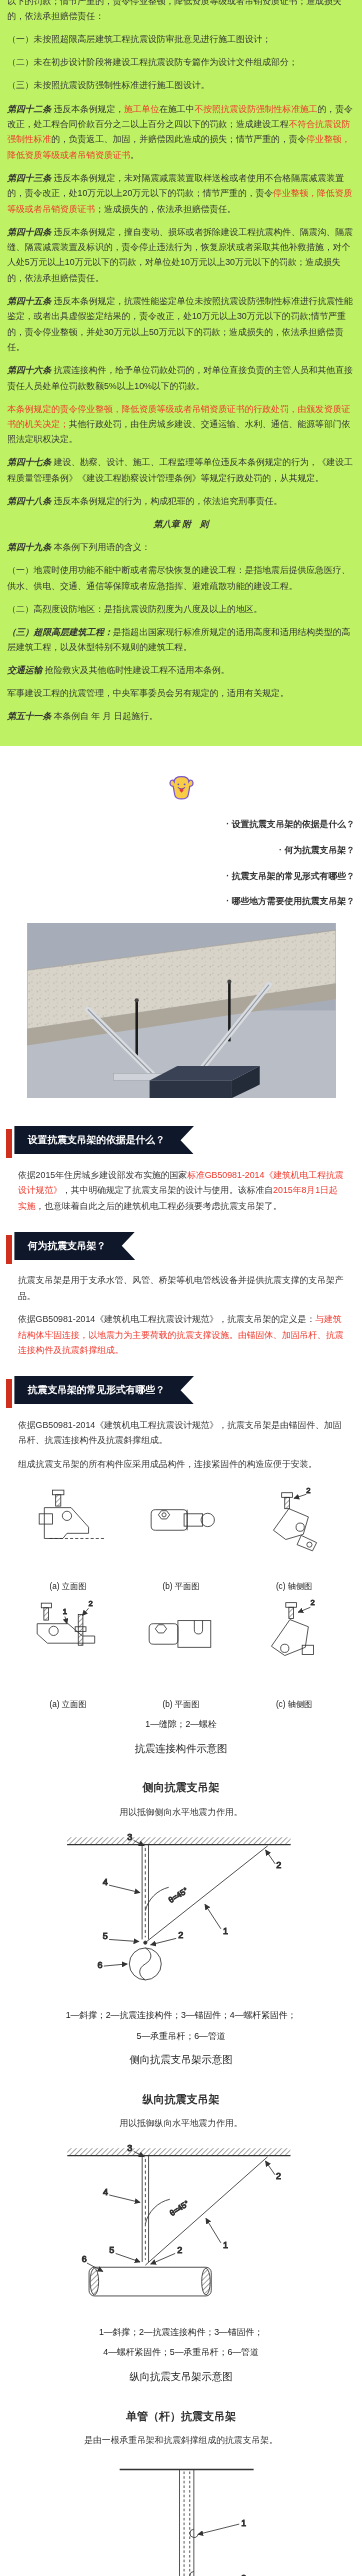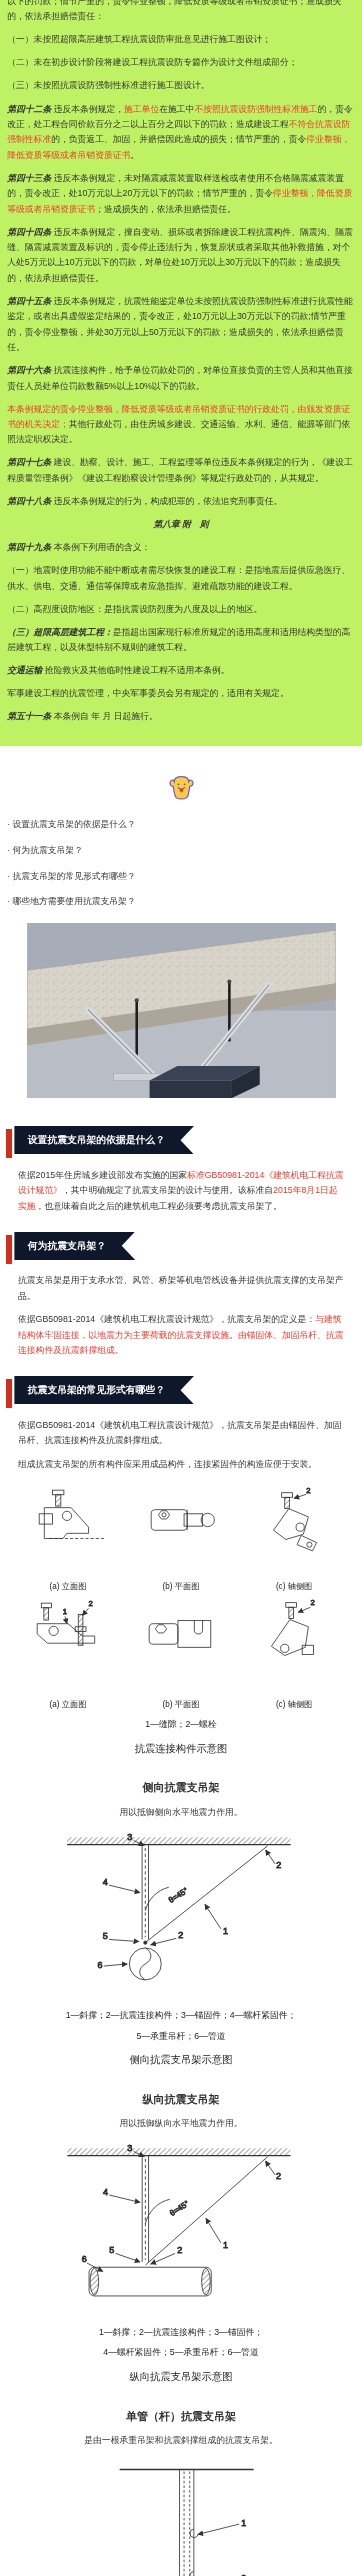--- a/index.html
+++ b/index.html
@@ -12,21 +12,21 @@
   .b{font-weight:bold;font-style:italic;}
   .tc{text-align:center;}
   
   .legal{background:#bef264;padding:1px 7.2px 13.4px 7.2px;}
   .legal p{margin:7.7px 0;}
   .legal p:first-child{margin-top:-7.2px;}
   .chap{font-weight:bold;margin:11.3px 0;}
   
   .intro{padding:15.5px 7.2px 5.2px;}
   .emoji-wrap{text-align:center;margin:13.4px 0 9.3px;}
-  .q{font-weight:normal;text-align:left;margin:10.3px 0;}
+  .q{font-weight:bold;text-align:right;margin:10.3px 0;}
   .hero{display:block;margin:13.4px auto 5.2px;}
   
   .banner-row{margin:17.5px 0 13.4px 14.4px;position:relative;}
   .banner{
     position:relative;display:inline-block;background:#0f172a;color:#fff;
     font-weight:bold;font-size:9.8px;line-height:1;
     padding:9.3px 29px 9.3px 13.4px;
     clip-path:polygon(0 0,100% 0,calc(100% - 13.4px) 50%,100% 100%,0 100%);
   }
   .banner-bar{position:absolute;left:-8.2px;top:3.1px;width:6.2px;height:29px;background:#cf2f1d;}

